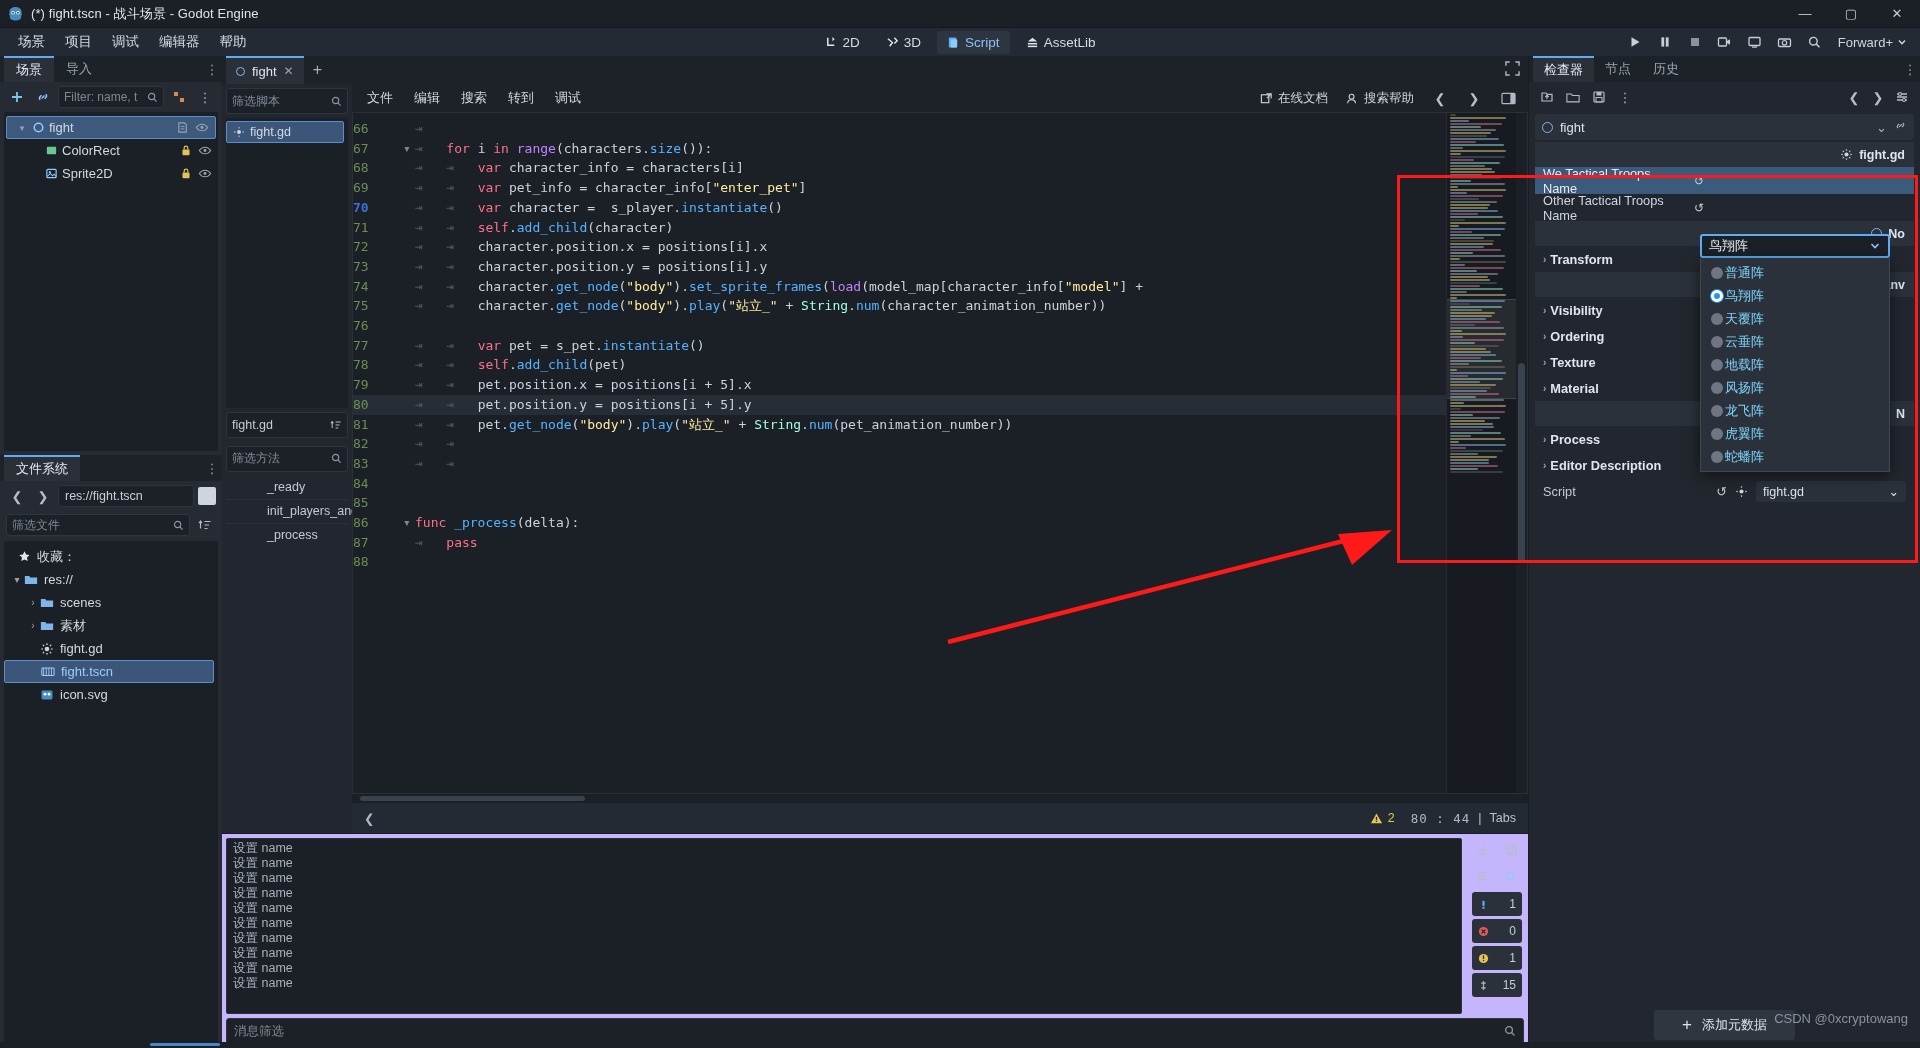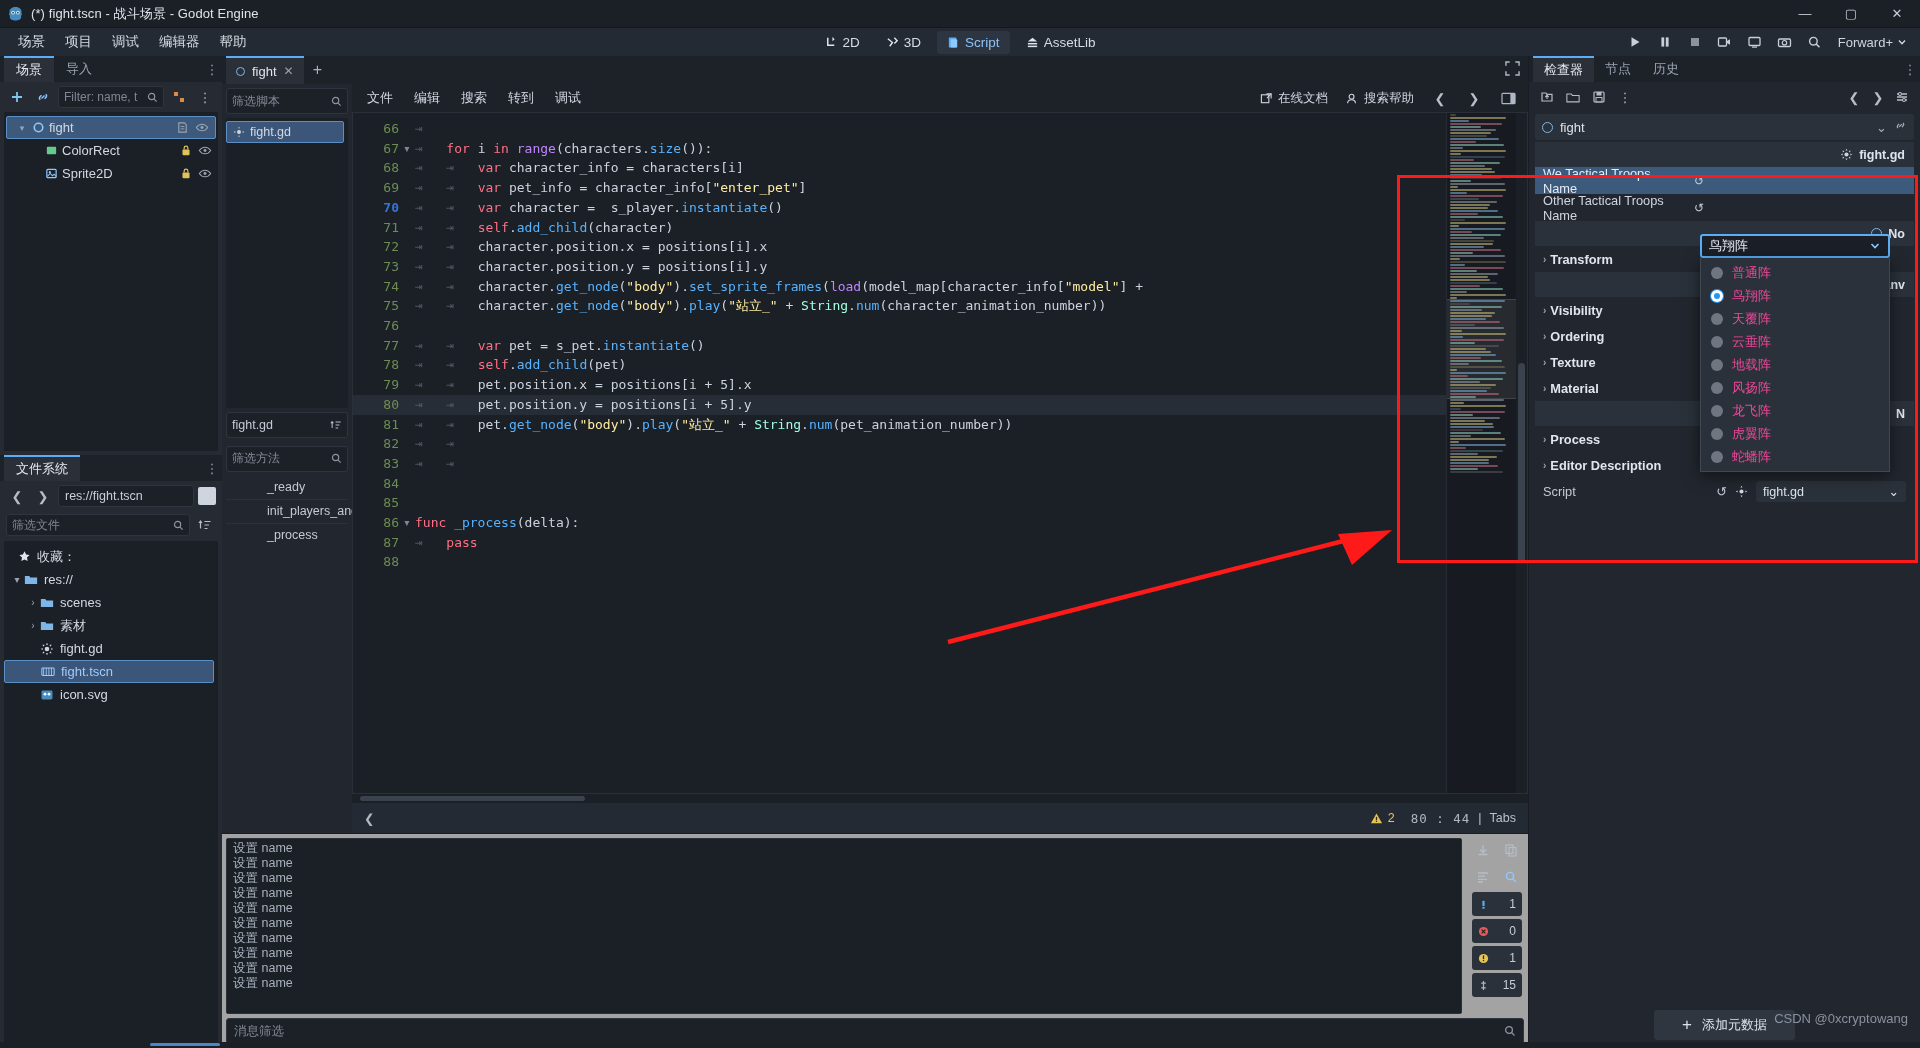--- a/index.html
+++ b/index.html
@@ -131,21 +131,21 @@
   .ed-right{margin-left:auto;display:flex;align-items:center;gap:6px;}
   .ed-link{display:flex;align-items:center;gap:5px;font-size:12.5px;color:#cfd5e0;padding:3px 6px;border-radius:3px;}
 
   .code-region{flex:1;display:flex;min-height:0;position:relative;background:#1b1f26;margin:0 0 0 0;border:1px solid #2a2f38;}
   .code-scroll{flex:1;overflow:hidden;position:relative;}
   pre.code{
     font-family:"DejaVu Sans Mono","Liberation Mono",monospace;
     font-size:13px; line-height:19.7px; color:#ccd3de; padding:6px 0 0 0; margin:0;
     white-space:pre;
   }
-  .ln{display:inline-block;width:46px;text-align:right;color:#7ba05b;opacity:.85;}
+  .ln{display:inline-block;width:46px;color:#7ba05b;opacity:.85;}
   .ln.cur{color:#3b82f6;font-weight:bold;}
   .fold{display:inline-block;width:16px;text-align:center;color:#7e8795;}
   .tabmark{color:#4d5663;}
   .k{color:#ff7085;}          
   .kc{color:#c085ff;}         
   .fn{color:#57b3ff;}         
   .str{color:#ffeda1;}        
   .num{color:#a1ffe0;}
   .plain{color:#ccd3de;}
   .cur-line{background:#272d36;display:block;}
@@ -159,21 +159,21 @@
   .vscroll .thumb{position:absolute;left:2px;right:2px;background:#3a424e;border-radius:4px;}
 
   .hscroll{height:9px;background:#1b1f26;position:relative;}
   .hscroll .thumb{position:absolute;top:2px;height:5px;background:#3a424e;border-radius:3px;}
 
   .ed-status{height:30px;display:flex;align-items:center;padding:0 12px;background:#242a33;font-size:12.5px;color:#b8c0cc;gap:16px;}
   .st-warn{display:flex;align-items:center;gap:5px;color:#e5c453;}
   .st-pos{font-family:"DejaVu Sans Mono",monospace;color:#aeb6c2;letter-spacing:1px;}
 
   
-  .bottom-panel{height:215px;background:#a3a3a3;display:flex;flex-direction:column;border-top:1px solid #191d23;}
+  .bottom-panel{height:215px;background:#c4b5fd;display:flex;flex-direction:column;border-top:1px solid #191d23;}
   .out-body{flex:1;display:flex;min-height:0;}
   .out-log{flex:1;background:#1b1f26;margin:4px;border:1px solid #2a2f38;border-radius:2px;overflow:hidden;padding-top:2px;}
   .log-line{font-size:12.5px;color:#a9b1bd;line-height:15px;padding-left:6px;white-space:nowrap;}
   .out-side{width:62px;display:flex;flex-direction:column;align-items:center;gap:3px;padding:4px 0;}
   .os-btn{width:26px;height:24px;display:flex;align-items:center;justify-content:center;color:#b6bdca;border-radius:3px;}
   .os-row{display:flex;gap:2px;}
   .counter{
     width:50px;height:24px;background:#2b313a;border-radius:3px;display:flex;align-items:center;
     justify-content:space-between;padding:0 6px;font-size:12px;color:#c7cdd8;
   }
@@ -220,21 +220,21 @@
   .dd-wrap{position:absolute; z-index:40;}
   .dd-field{
     width:190px;height:24px;background:#1b2028;border:2px solid #5badf5;border-radius:3px;
     display:flex;align-items:center;justify-content:space-between;padding:0 7px;
     font-size:13px;color:#e2e8f1;
   }
   .dd-list{
     width:190px;background:#2b313a;border:1px solid #404853;border-top:none;
     padding:3px 0;box-shadow:0 4px 14px rgba(0,0,0,.5);
   }
-  .dd-item{height:23px;display:flex;align-items:center;gap:9px;padding:0 10px;font-size:13px;color:#ec4899;text-align:center;}
+  .dd-item{height:23px;display:flex;align-items:center;gap:2px;padding:0 10px;font-size:13px;color:#7dd3fc;text-align:center;}
   .radio{width:12px;height:12px;border-radius:50%;background:#6e7681;flex:0 0 auto;}
   .radio.on{background:#2196f3;box-shadow:inset 0 0 0 3px #fff, 0 0 0 1px #2196f3;}
 
   
   .annot-rect{
     position:absolute;border:3px solid #ff1a1a;pointer-events:none;z-index:60;
   }
   .annot-arrow{position:absolute;z-index:60;pointer-events:none;}
 
   .watermark{position:absolute;right:12px;bottom:22px;font-size:13px;color:#8a929f;z-index:70;}

